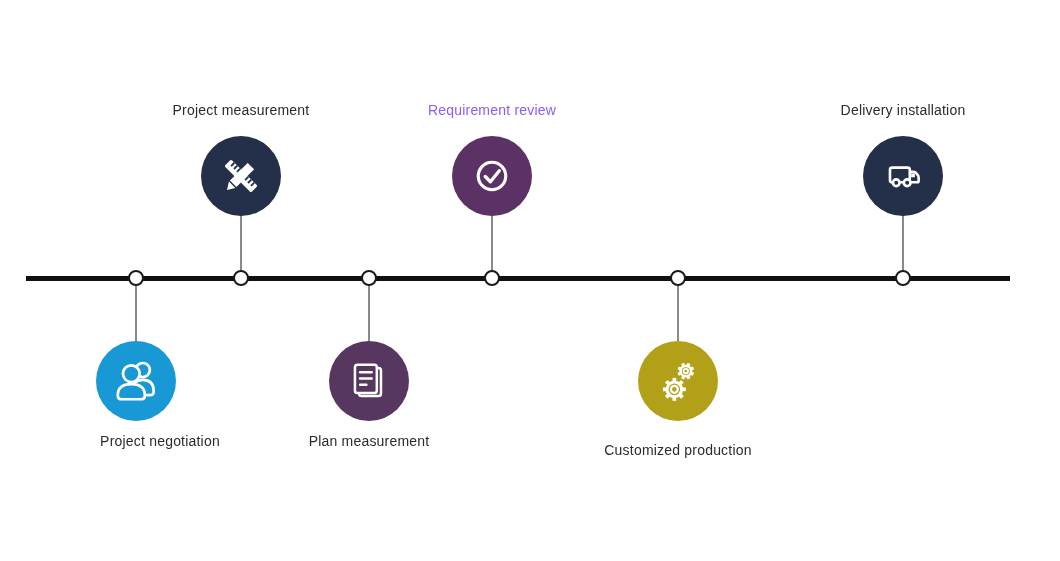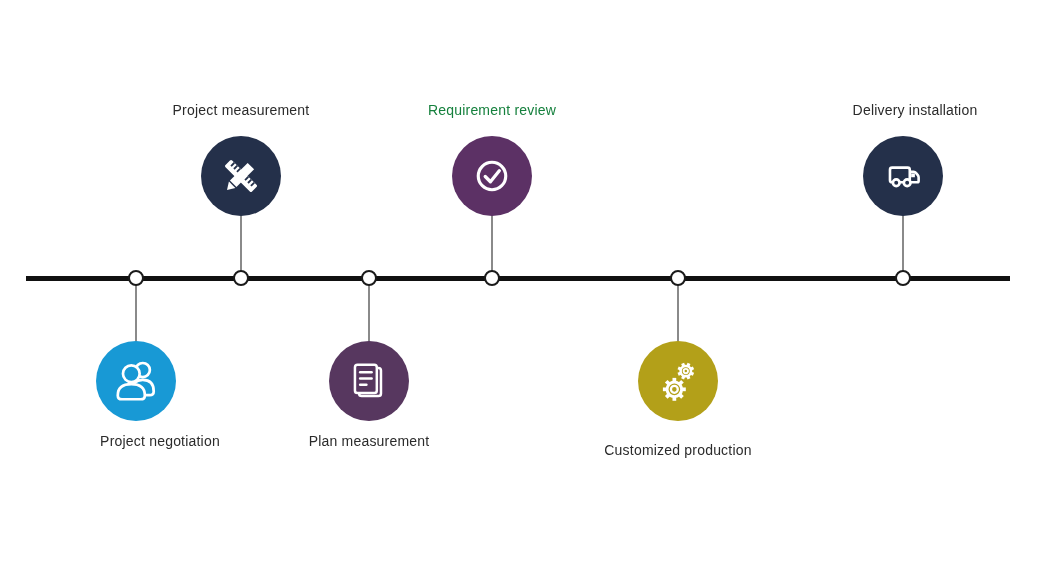--- a/index.html
+++ b/index.html
@@ -94,21 +94,21 @@
       <div class="connector" style="left: 491.3px; top: 176px; height: 102px; background: rgb(138, 138, 138);"></div>
       <div class="node" style="left: 483.5px; top: 269.5px; background: rgb(255, 255, 255); border-color: rgb(26, 26, 26);"></div>
       <div class="icon-circle" style="left: 452px; top: 136px; background: rgb(92, 49, 101);">
         <span>
           <svg viewBox="0 0 48 48" width="50" height="50">
      <circle cx="24" cy="24" r="13.2" fill="none" stroke="#fff" stroke-width="3"></circle>
      <path d="M17.5 24.5 l5 5 l8.5 -10.5" fill="none" stroke="#fff" stroke-width="3.2" stroke-linecap="round" stroke-linejoin="round"></path>
           </svg>
         </span>
       </div>
-      <div class="step-label" style="left: 492px; top: 102px; color: #15803d;">Requirement review</div>
+      <div class="step-label" style="left: 492px; top: 102px; color: #8b5cf6;">Requirement review</div>
       <div class="connector" style="left: 677.3px; top: 278px; height: 103px; background: rgb(138, 138, 138);"></div>
       <div class="node" style="left: 669.5px; top: 269.5px; background: rgb(255, 255, 255); border-color: rgb(26, 26, 26);"></div>
       <div class="icon-circle" style="left: 638px; top: 341px; background: rgb(179, 160, 25);">
         <span>
           <svg viewBox="0 0 48 48" width="50" height="50">
      <line x1="27.00" y1="32.00" x2="31.50" y2="32.00" stroke="#fff" stroke-width="3.6"></line>
             <line x1="25.10" y1="36.60" x2="28.28" y2="39.78" stroke="#fff" stroke-width="3.6"></line>
             <line x1="20.50" y1="38.50" x2="20.50" y2="43.00" stroke="#fff" stroke-width="3.6"></line>
             <line x1="15.90" y1="36.60" x2="12.72" y2="39.78" stroke="#fff" stroke-width="3.6"></line>
             <line x1="14.00" y1="32.00" x2="9.50" y2="32.00" stroke="#fff" stroke-width="3.6"></line>
@@ -141,15 +141,15 @@
        <path d="M30.5 20 h3.8 q1.3 0 2.1 1 l1.8 2.1 q.8 1 .8 2.3 v3.4 q0 1.2 -1.2 1.2 h-7.3"></path>
      </g>
      <rect x="31.8" y="21.6" width="3.6" height="3.6" fill="#fff"></rect>
      <g stroke="#fff" stroke-width="2.6" fill="#24304a">
        <circle cx="17.5" cy="30.5" r="3.2"></circle>
        <circle cx="28" cy="30.5" r="3.2"></circle>
      </g>
           </svg>
         </span>
       </div>
-      <div class="step-label" style="left: 903px; top: 102px; color: rgb(43, 43, 43); margin-left: 12px;">Delivery installation</div>
+      <div class="step-label" style="left: 903px; top: 102px; color: rgb(43, 43, 43);">Delivery installation</div>
     </div>
 </div>
 
 </body></html>

